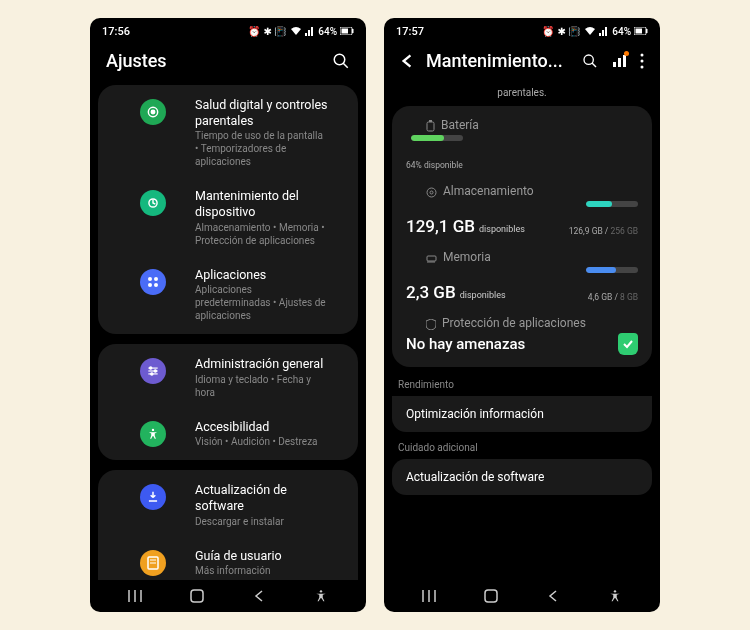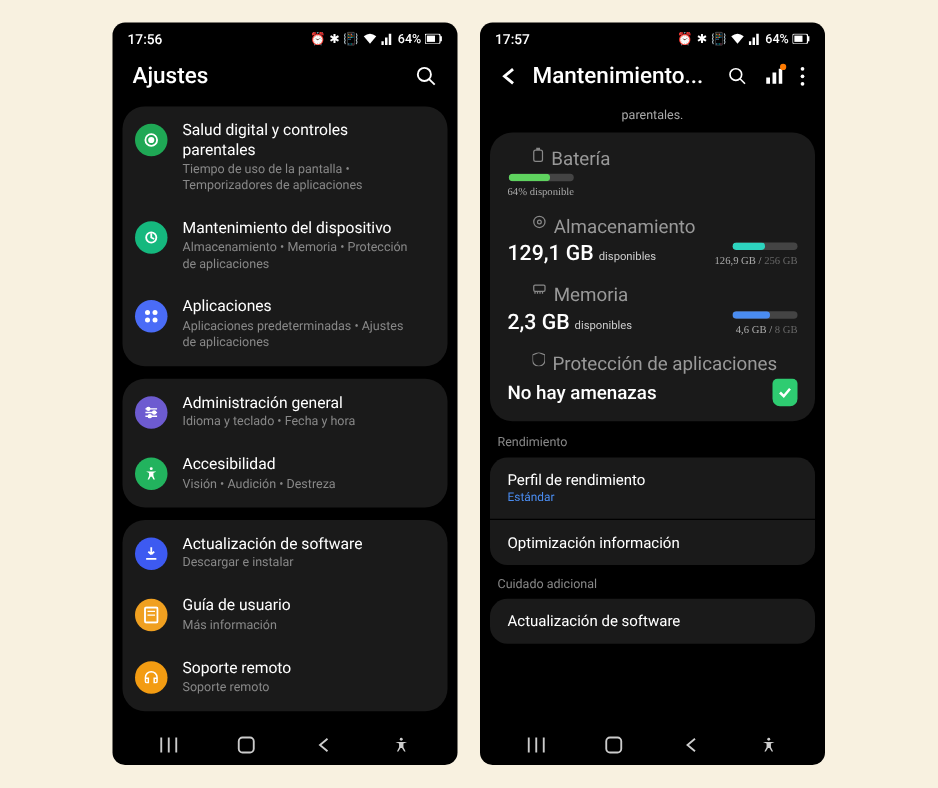--- a/index.html
+++ b/index.html
@@ -44,22 +44,23 @@
   .content { flex: 1; overflow: hidden; padding: 0 8px; }
   .group {
     background: #1a1a1a;
     border-radius: 18px;
     margin-bottom: 10px;
     padding: 2px 0;
   }
   .row {
     display: flex;
     align-items: flex-start;
-    gap: 12px;
+    gap: 29px;
     padding: 10px 30px 10px 10px;
+    margin-left: 32px;
   }
   .icircle {
     width: 26px; height: 26px; border-radius: 50%;
     display: flex; align-items: center; justify-content: center;
     flex-shrink: 0;
     margin-top: 2px;
     font-size: 13px;
   }
   .rowtxt { flex: 1; min-width: 0; }
   .rowtitle { font-size: 12.5px; font-weight: 400; color: #fff; line-height: 1.25; }
@@ -75,26 +76,26 @@
 
   .subtext-top { text-align: center; font-size: 10px; color: #aaa; padding: 2px 0 8px; }
   .card {
     background: #1a1a1a;
     border-radius: 18px;
     padding: 12px 14px;
     margin-bottom: 10px;
   }
   .metric { margin-bottom: 14px; }
   .metric:last-child { margin-bottom: 0; }
-  .mlabel { display: flex; align-items: flex-start; gap: 6px; font-size: 15px; color: #999; margin-bottom: 3px; padding-left: 20px; }
+  .mlabel { display: flex; align-items: flex-end; gap: 6px; font-size: 12px; color: #999; margin-bottom: 3px; padding-left: 20px; }
   .mrow { display: flex; align-items: flex-end; justify-content: space-between; }
   .mval { display: flex; align-items: baseline; gap: 4px; }
   .mval .big { font-size: 17px; font-weight: 500; }
   .mval .unit { font-size: 9px; color: #ccc; }
-  .mright { display: flex; flex-direction: column; align-items: flex-end; gap: 3px; font-family: Liberation Serif, serif; }
+  .mright { display: flex; flex-direction: column; align-items: flex-end; gap: 19px; }
   .bar { width: 52px; height: 6px; border-radius: 3px; background: #444; overflow: hidden; position: relative; }
   .barfill { height: 100%; border-radius: 3px; }
   .barlabel { font-size: 8.5px; color: #aaa; }
   .threatrow { display: flex; align-items: center; justify-content: space-between; gap: 36px; }
   .shield { width: 20px; height: 22px; background: #2ecc71; border-radius: 4px 4px 6px 6px; display:flex; align-items:center; justify-content:center; font-size:11px; color:#fff; }
   .section-label { font-size: 10px; color: #888; padding: 2px 6px 6px; }
   .plainrow {
     background: #1a1a1a;
     border-radius: 14px;
     padding: 11px 14px;
@@ -445,24 +446,20 @@
           <span class="shield">
             <svg width="12" height="12" viewBox="0 0 12 12" fill="none" stroke="#fff" stroke-width="2">
                 <path d="M2 6l3 3 5-6"></path>
               </svg>
           </span>
         </div>
       </div>
     </div>
 
     <div class="section-label">Rendimiento</div>
-    <div class="plainrow" style="margin-bottom:1px;border-radius:14px 14px 0 0">
-      <div class="ptitle">Perfil de rendimiento</div>
-      <div class="psub">Estándar</div>
-    </div>
     <div class="plainrow" style="border-radius:0 0 14px 14px">
       <div class="ptitle">Optimización información</div>
     </div>
 
     <div class="section-label">Cuidado adicional</div>
     <div class="plainrow">
       <div class="ptitle">Actualización de software</div>
     </div>
   </div>
 

